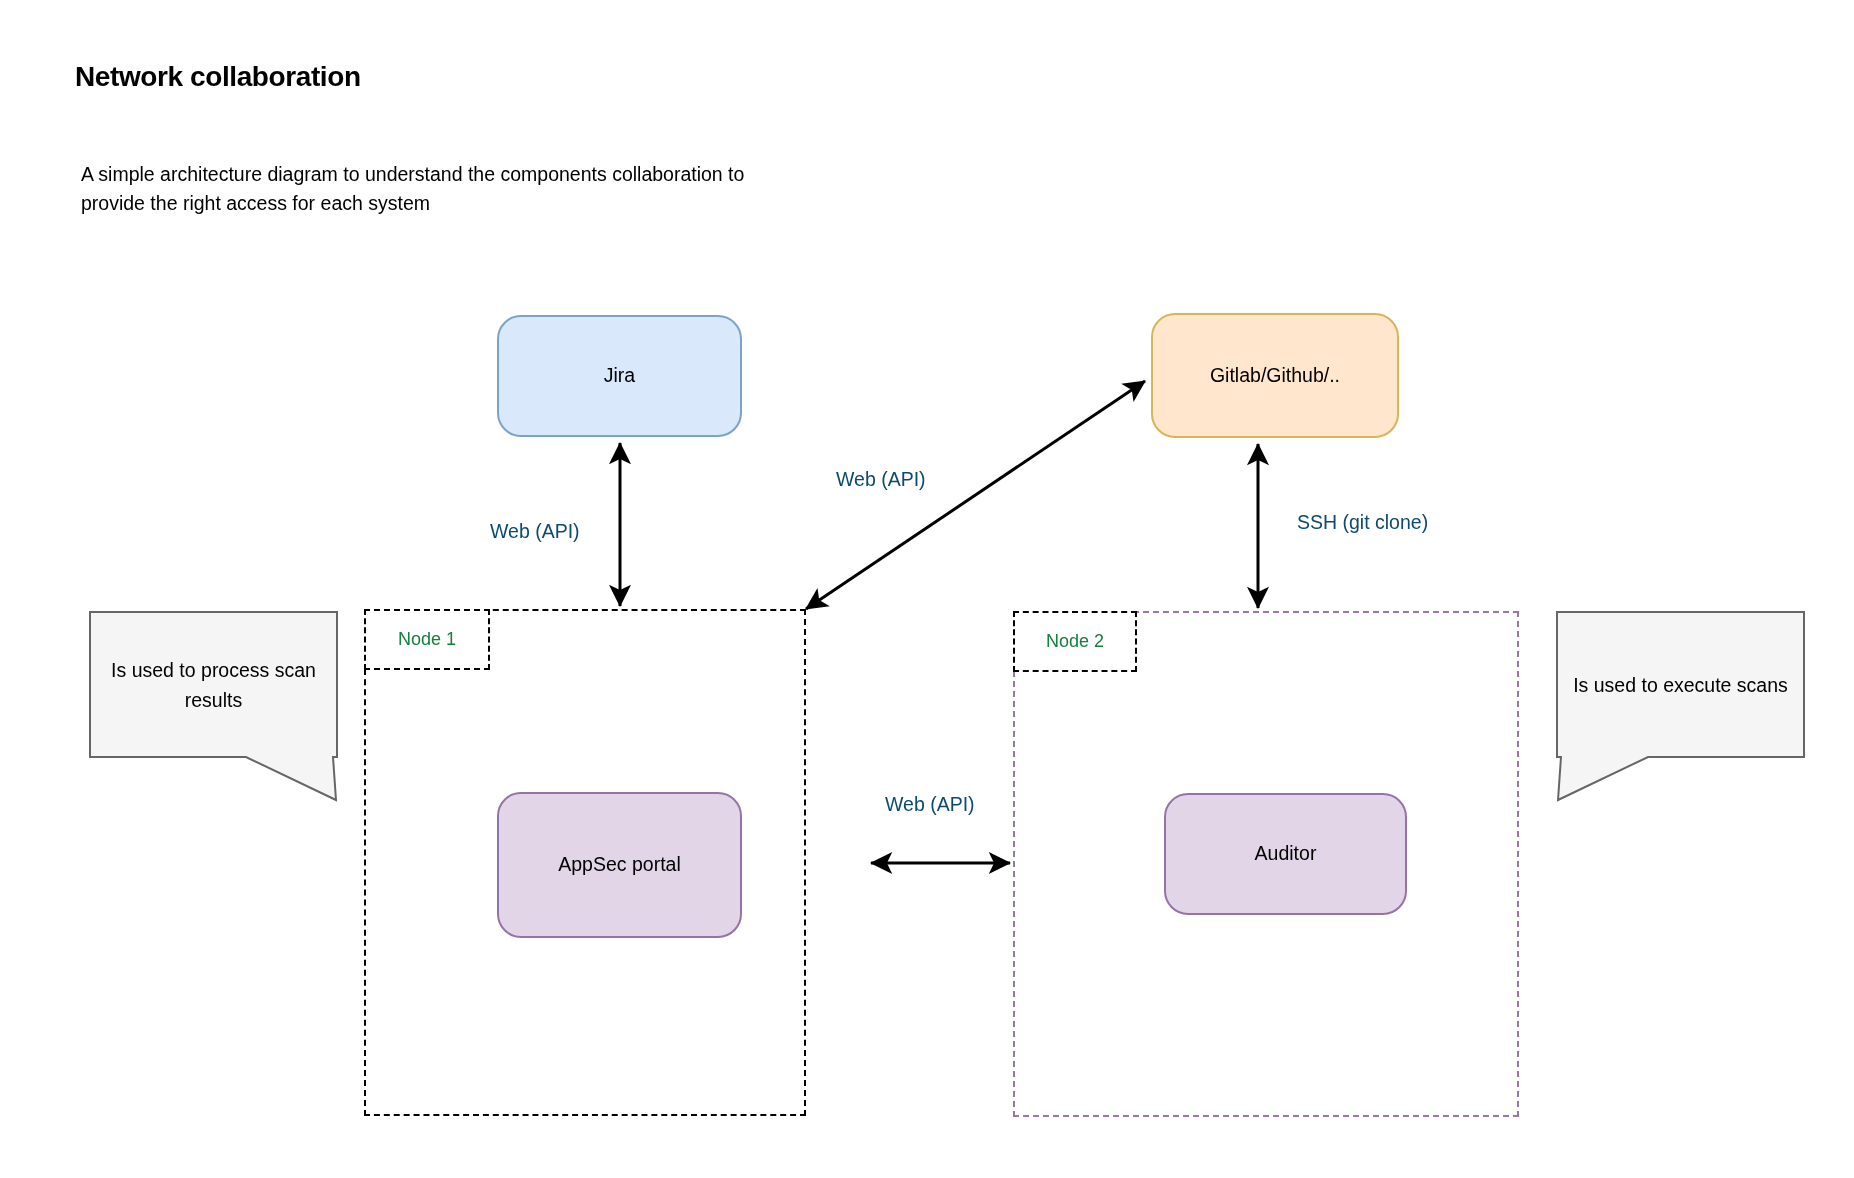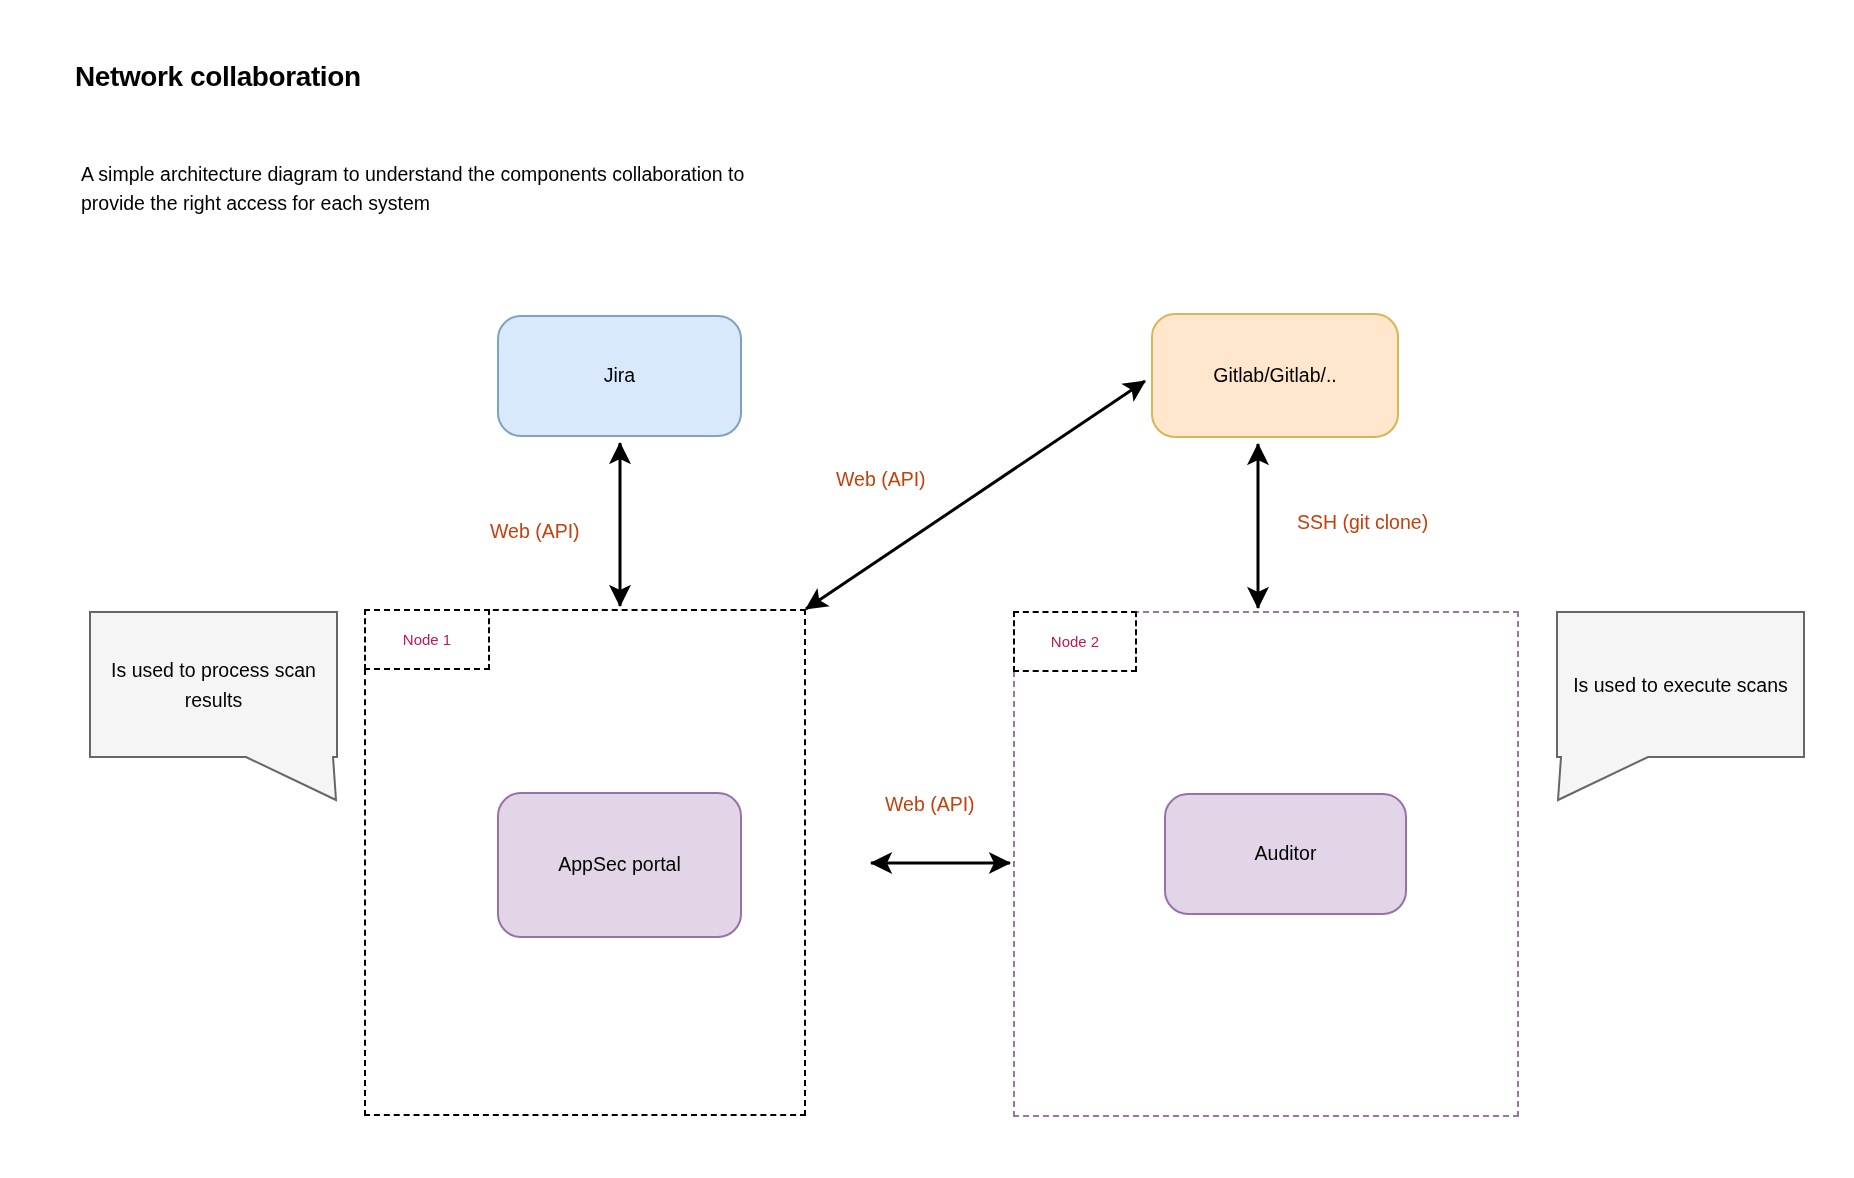--- a/index.html
+++ b/index.html
@@ -122,22 +122,22 @@
   }
 
   .group-label {
     position: absolute;
     box-sizing: border-box;
     border: 2px dashed #000000;
     background: #ffffff;
     display: flex;
     align-items: center;
     justify-content: center;
-    font-size: 15px;
-    color: #be185d;
+    font-size: 18px;
+    color: #15803d;
   }
   .label-node1 {
     left: 364px;
     top: 609px;
     width: 126px;
     height: 61px;
   }
   .label-node2 {
     left: 1013px;
     top: 611px;
@@ -170,21 +170,21 @@
     width: 247px;
     height: 145px;
     border-radius: 14px;
   }
 
   
   .edge-label {
     position: absolute;
     font-size: 19.5px;
     line-height: 1.2;
-    color: #c2410c;
+    color: #0c4a6e;
     white-space: nowrap;
     background: transparent;
   }
   .lbl-jira-web   { left: 490px;  top: 520px; }
   .lbl-scm-web    { left: 836px;  top: 468px; }
   .lbl-ssh        { left: 1297px; top: 511px; }
   .lbl-mid-web    { left: 885px;  top: 793px; }
 </style>
 </head>
 <body>
@@ -219,21 +219,21 @@
 <div class="page-title">Network collaboration</div>
 <div class="page-subtitle">A simple architecture diagram to understand the components collaboration to provide the right access for each system</div>
 
 <div class="group group-node1"></div>
 <div class="group group-node2"></div>
 
 <div class="group-label label-node1">Node 1</div>
 <div class="group-label label-node2">Node 2</div>
 
 <div class="node node-jira">Jira</div>
-<div class="node node-scm">Gitlab/Gitlab/..</div>
+<div class="node node-scm">Gitlab/Github/..</div>
 <div class="node node-appsec">AppSec portal</div>
 <div class="node node-auditor">Auditor</div>
 
 <div class="callout-text callout-left-text">Is used to process scan results</div>
 <div class="callout-text callout-right-text">Is used to execute scans</div>
 
 <div class="edge-label lbl-jira-web">Web (API)</div>
 <div class="edge-label lbl-scm-web">Web (API)</div>
 <div class="edge-label lbl-ssh">SSH (git clone)</div>
 <div class="edge-label lbl-mid-web">Web (API)</div>

